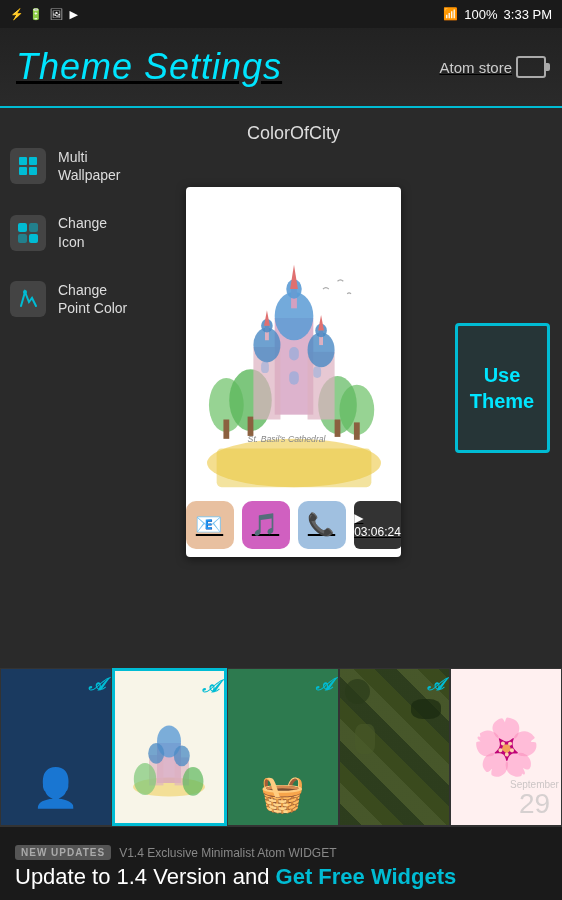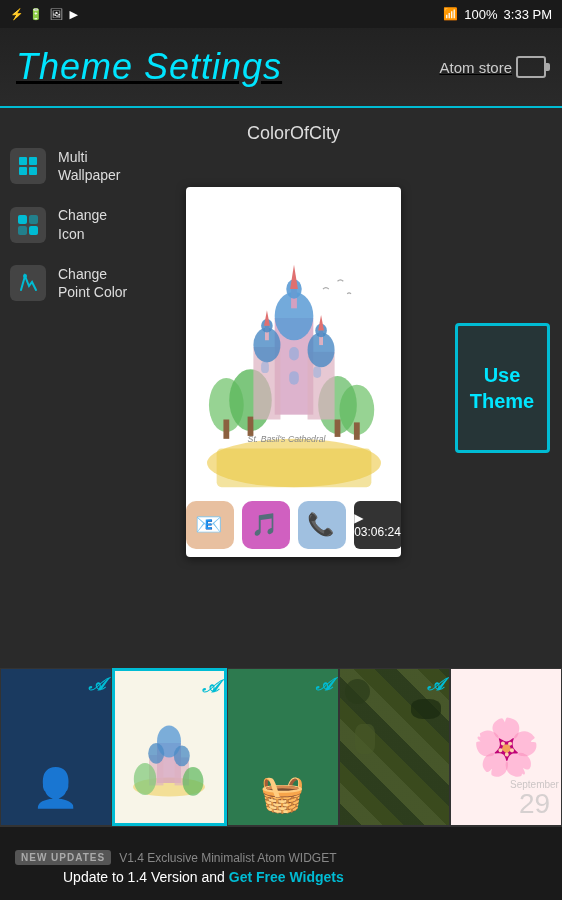--- a/index.html
+++ b/index.html
@@ -95,21 +95,21 @@
 
     
     .sidebar {
       width: 145px;
       height: 100%;
       background: #2a2a2a;
       display: flex;
       flex-direction: column;
       justify-content: flex-start;
       padding: 40px 10px 20px 10px;
-      gap: 22px;
+      gap: 30px;
     }
     .sidebar-item {
       display: flex;
       align-items: center;
       gap: 12px;
       cursor: pointer;
     }
     .sidebar-icon {
       width: 36px;
       height: 36px;
@@ -147,20 +147,21 @@
       height: 370px;
       background: white;
       border-radius: 4px;
       overflow: hidden;
       display: flex;
       flex-direction: column;
       align-items: center;
       justify-content: space-between;
       padding: 10px 5px 8px 5px;
       box-shadow: 0 2px 10px rgba(0,0,0,0.5);
+      text-decoration: underline;
     }
     .preview-art {
       width: 100%;
       flex: 1;
       display: flex;
       align-items: center;
       justify-content: center;
       position: relative;
       overflow: hidden;
     }
@@ -258,23 +259,22 @@
       font-weight: bold;
       padding: 2px 6px;
       border-radius: 3px;
       letter-spacing: 1px;
     }
     .update-version-text {
       color: #888;
       font-size: 12px;
     }
     .update-main-text {
-      font-size: 14px;
+      font-size: 22px;
       color: #00bcd4;
-      margin-left: 48px;
     }
     .update-main-text span {
       color: #ffffff;
     }
     .update-main-text .highlight {
       color: #00bcd4;
       font-weight: bold;
     }
 
     

